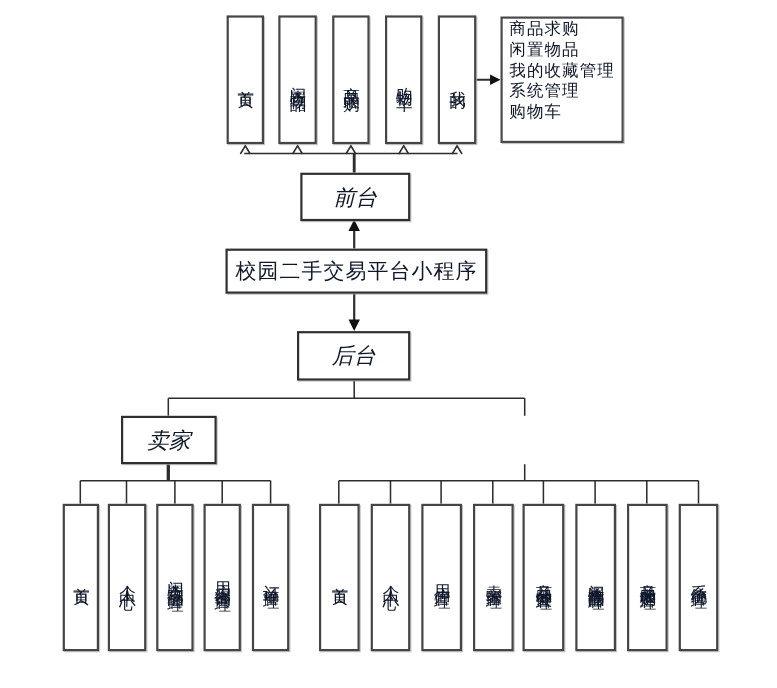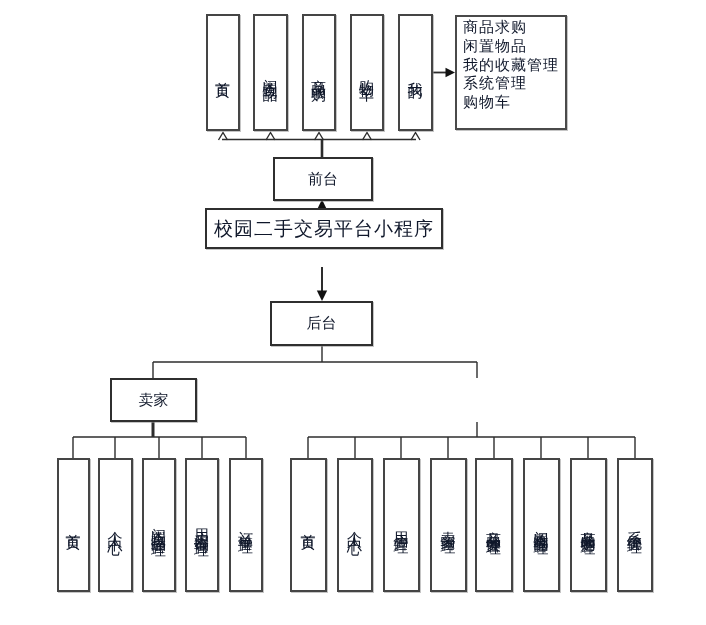--- a/index.html
+++ b/index.html
@@ -10,21 +10,21 @@
   #connectors{position:absolute;left:0;top:0;pointer-events:none;}
   .box{
     position:absolute;background:#fff;border:2px solid #454545;
     box-sizing:border-box;display:flex;align-items:center;justify-content:center;
     box-shadow:1px 1px 0 rgba(150,150,150,.55);
   }
   .vbox .vtext{
     writing-mode:vertical-rl;text-orientation:upright;
     font-size:15px;letter-spacing:3px;line-height:1;white-space:nowrap;
   }
-  .hlabel{font-size:15px;white-space:nowrap;}
+  .hlabel{font-size:20px;white-space:nowrap;font-style:italic;}
   .root-label{font-size:19px;letter-spacing:1px;white-space:nowrap;}
   .menu-box{
     position:absolute;background:#fff;border:2px solid #4a4a4a;box-sizing:border-box;
     padding:1px 6px;box-shadow:1px 1px 0 rgba(150,150,150,.55);
   }
   .menu-line{font-size:15px;line-height:18.8px;letter-spacing:1px;white-space:nowrap;}
 </style>
 </head>
 <body>
 
@@ -109,21 +109,21 @@
     <div class="menu-line">闲置物品</div>
     <div class="menu-line">我的收藏管理</div>
     <div class="menu-line">系统管理</div>
     <div class="menu-line">购物车</div>
   </div>
 
   <div class="box" style="left:273px;top:157px;width:100px;height:44px;border-color:#2f2f2f">
     <span class="hlabel">前台</span>
   </div>
 
-  <div class="box" style="left:205px;top:208px;width:238px;height:41px;border-color:#2f2f2f">
+  <div class="box" style="left:205px;top:226px;width:238px;height:41px;border-color:#2f2f2f">
     <span class="root-label">校园二手交易平台小程序</span>
   </div>
 
   <div class="box" style="left:270px;top:301px;width:103px;height:45px;border-color:#2f2f2f">
     <span class="hlabel">后台</span>
   </div>
 
   <div class="box" style="left:110px;top:378px;width:87px;height:44px;border-color:#2f2f2f">
     <span class="hlabel">卖家</span>
   </div>

